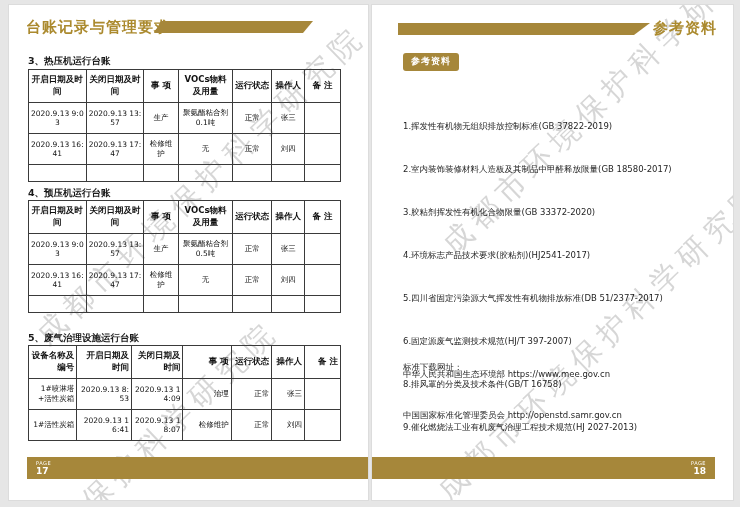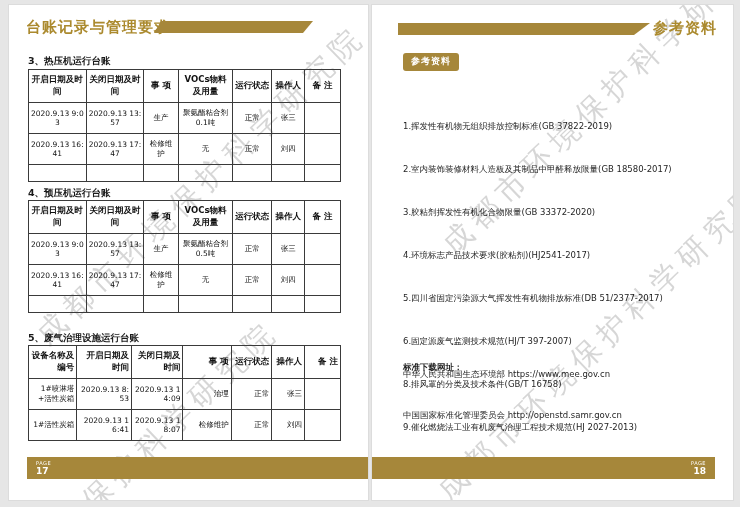--- a/index.html
+++ b/index.html
@@ -54,21 +54,21 @@
   
   .badge{
     position:absolute;left:31px;top:48px;
     background:#a6873a;color:#fff;font-size:9px;font-weight:bold;
     padding:2px 8px 3px;border-radius:3px;letter-spacing:1px;white-space:nowrap;
   }
 
   
   .refs{position:absolute;left:31px;top:84px;right:14px;color:#1f1f1f;}
   .ref-item{font-size:8.5px;line-height:11px;margin-bottom:12.5px;white-space:nowrap;overflow:hidden;margin-top:32px;}
-  .dl-head{position:absolute;left:31px;top:357px;font-size:8.5px;font-weight:bold;color:#1f1f1f;}
+  .dl-head{position:absolute;left:31px;top:357px;font-size:8.5px;font-weight:normal;color:#1f1f1f;}
   .dl-line{position:absolute;left:31px;font-size:8.5px;color:#1f1f1f;white-space:nowrap;}
   .dl-1{top:364px;}
   .dl-2{top:405px;}
 
   
   .footer-bar{
     position:absolute;top:452px;height:22px;background:#a6873a;color:#fff;
     display:flex;flex-direction:column;justify-content:center;box-sizing:border-box;padding-left:16px;
   }
   .footer-l{left:18px;right:0;align-items:flex-start;padding-left:9px;}

